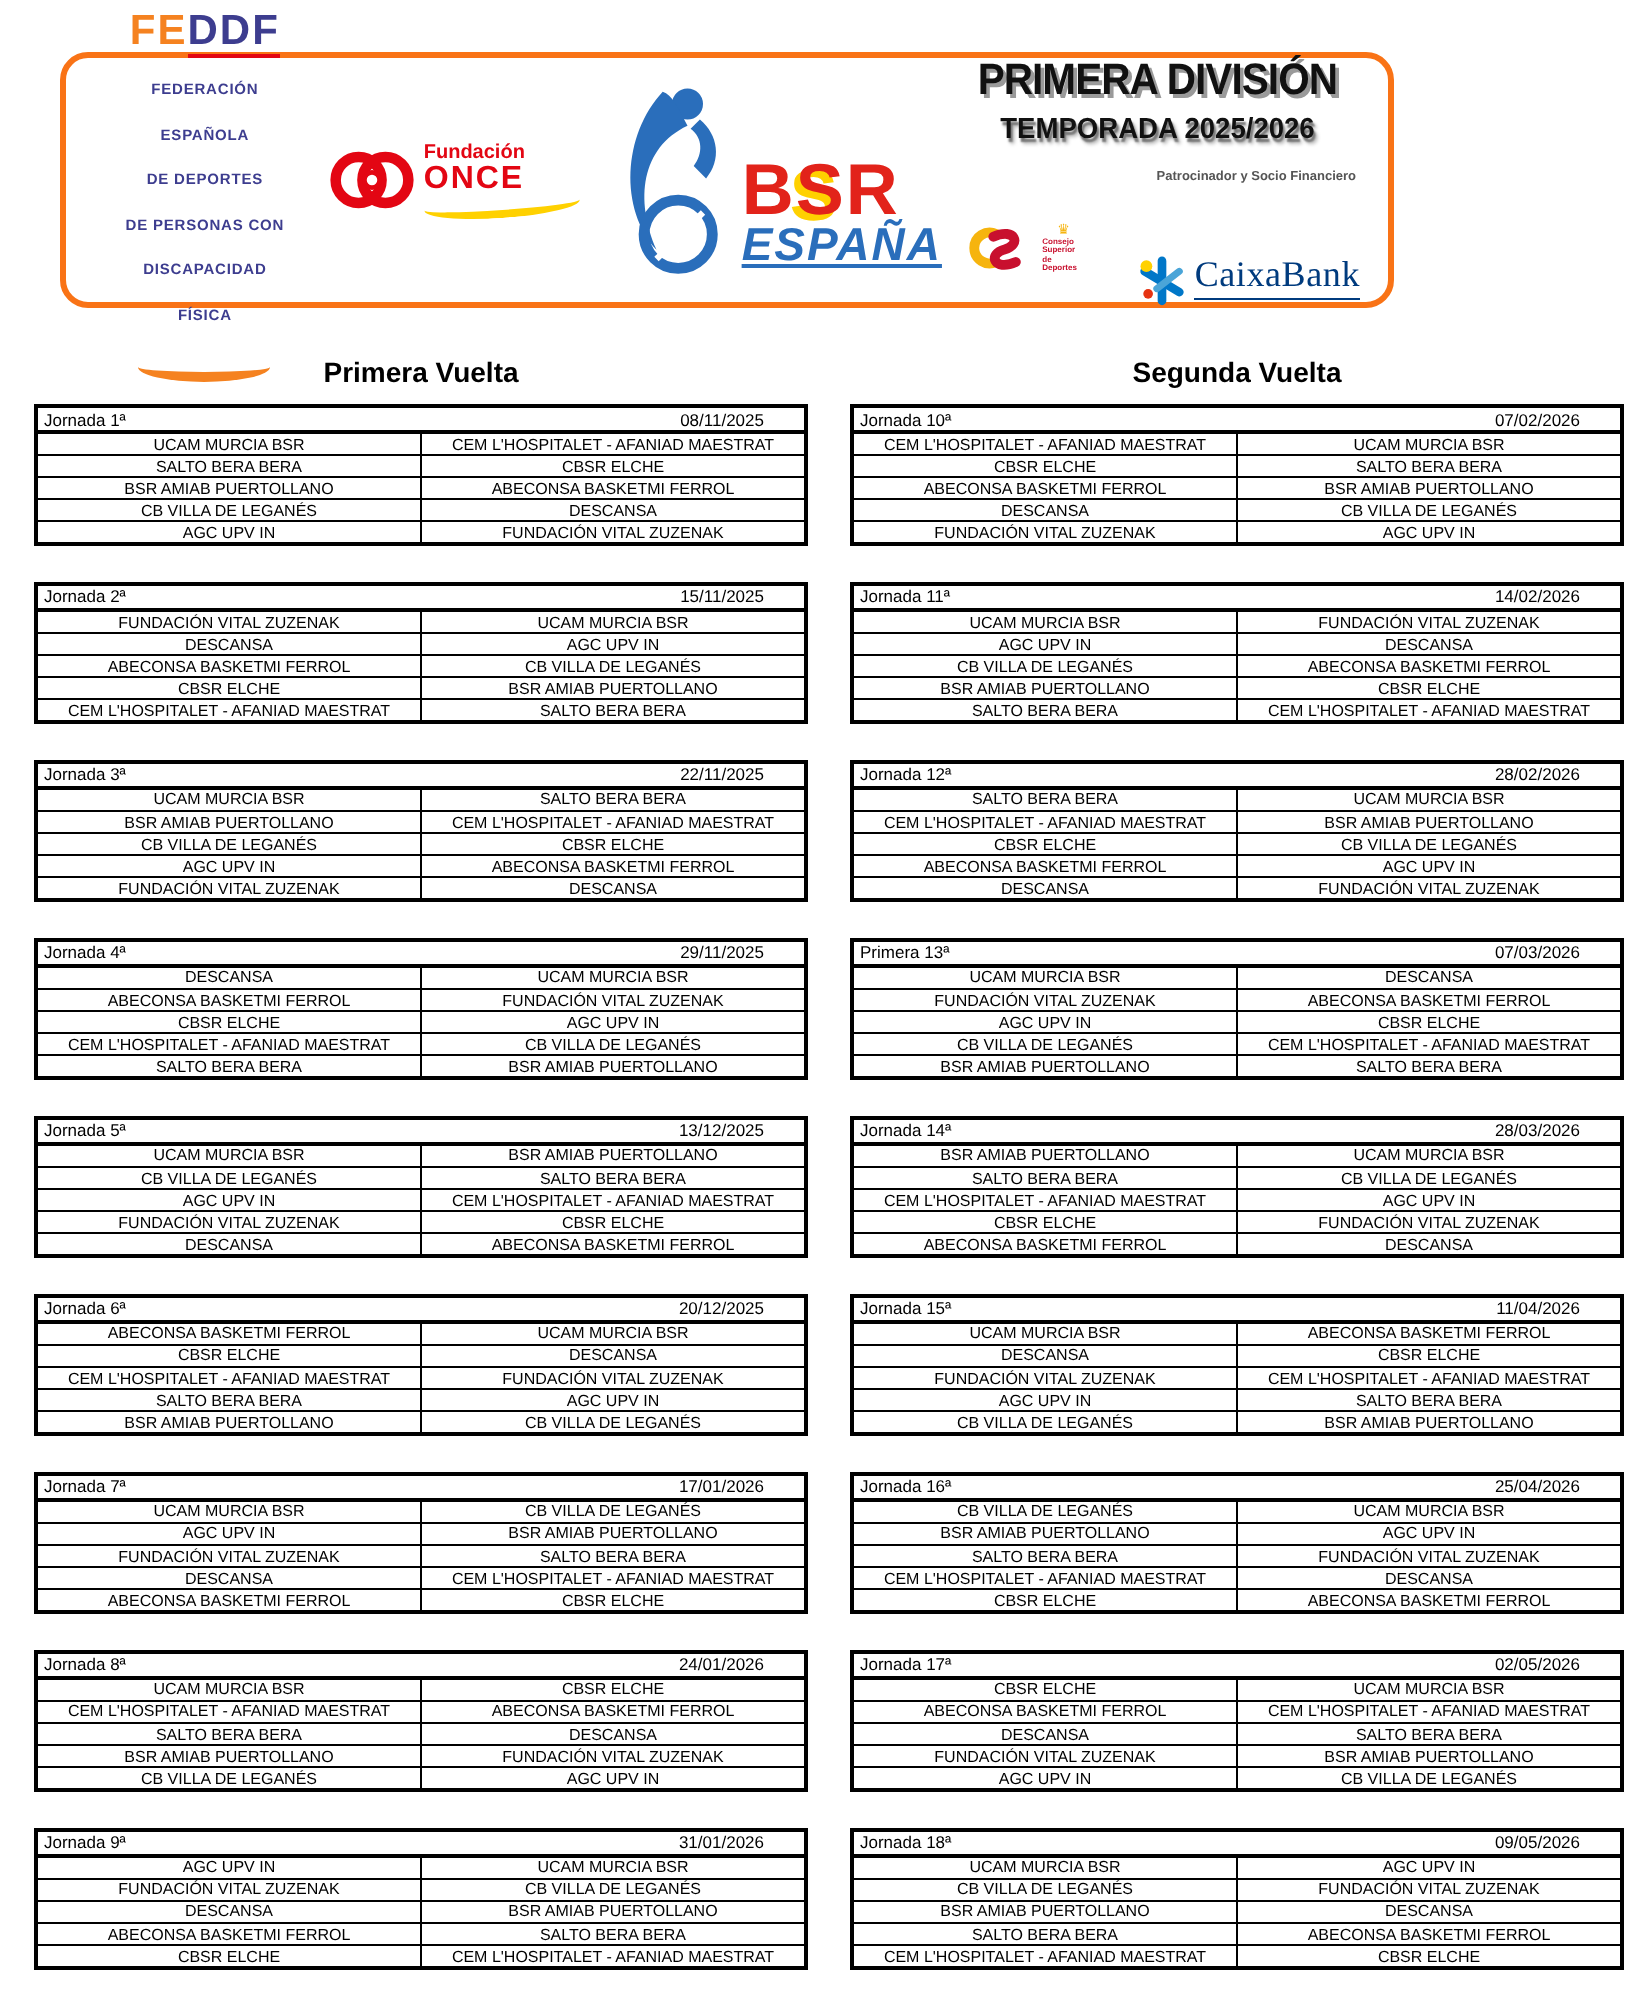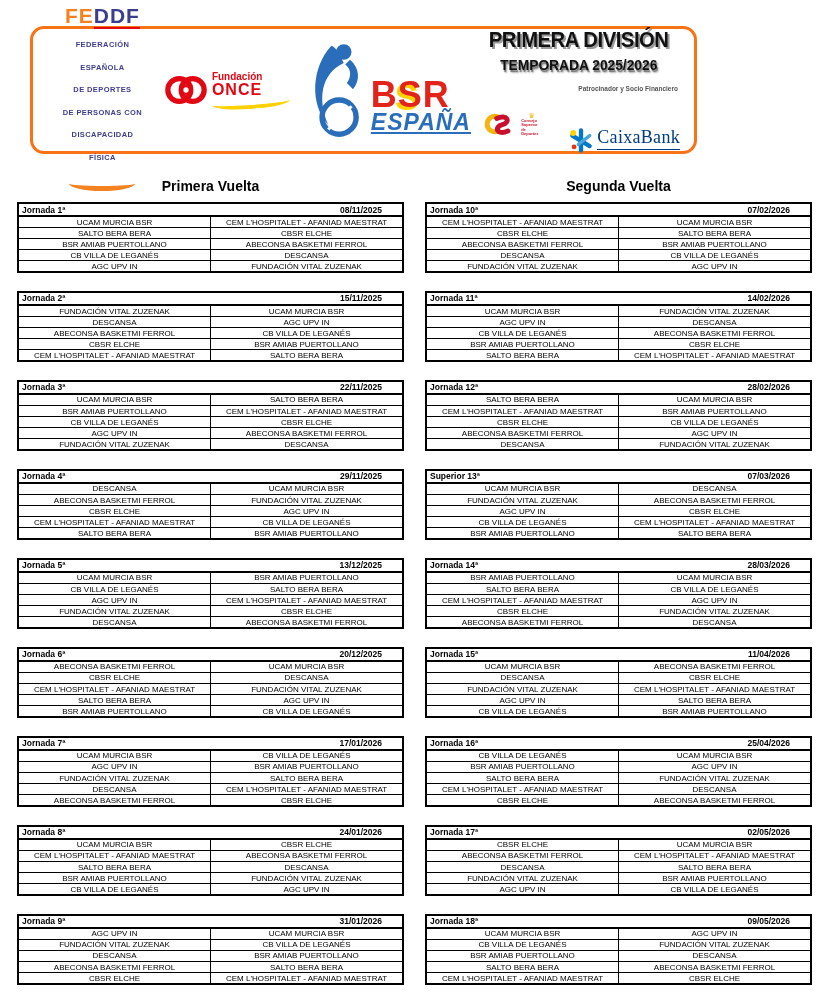--- a/index.html
+++ b/index.html
@@ -44,21 +44,21 @@
   
   .vuelta-title{position:absolute;top:178px;width:387px;text-align:center;
     font-size:14px;font-weight:bold;}
   .col{position:absolute;top:202px;width:387px;}
   .col-0,.t-0{left:17px;}
   .col-1,.t-1{left:425px;}
   table.jornada{width:100%;border-collapse:collapse;border:2px solid #000;
     margin-bottom:17.5px;table-layout:fixed;}
   table.jornada td{font-size:8px;text-align:center;height:10.1px;padding:0 2px;
     border:1px solid #000;overflow:hidden;white-space:nowrap;}
-  table.jornada tr.jhead td{border:0;border-bottom:2.5px solid #000;font-weight:bold;
+  table.jornada tr.jhead td{border:0;border-bottom:2.5px solid #000;font-weight:normal;
     font-size:8.5px;height:11px;}
   table.jornada tr.jhead td.jlabel{text-align:left;padding-left:3px;}
   table.jornada tr.jhead td.jdate{text-align:right;padding-right:20px;}
 </style>
 </head>
 <body>
 
 <div class="page">
 
   <div class="header-box">
@@ -476,21 +476,21 @@
             </tr>
             <tr>
               <td>DESCANSA</td>
               <td>FUNDACIÓN VITAL ZUZENAK</td>
             </tr>
           </tbody>
         </table>
         <table class="jornada">
           <tbody>
             <tr class="jhead">
-              <td class="jlabel">Superior 13ª</td>
+              <td class="jlabel">Primera 13ª</td>
               <td class="jdate">07/03/2026</td>
             </tr>
             <tr>
               <td>UCAM MURCIA BSR</td>
               <td>DESCANSA</td>
             </tr>
             <tr>
               <td>FUNDACIÓN VITAL ZUZENAK</td>
               <td>ABECONSA BASKETMI FERROL</td>
             </tr>

